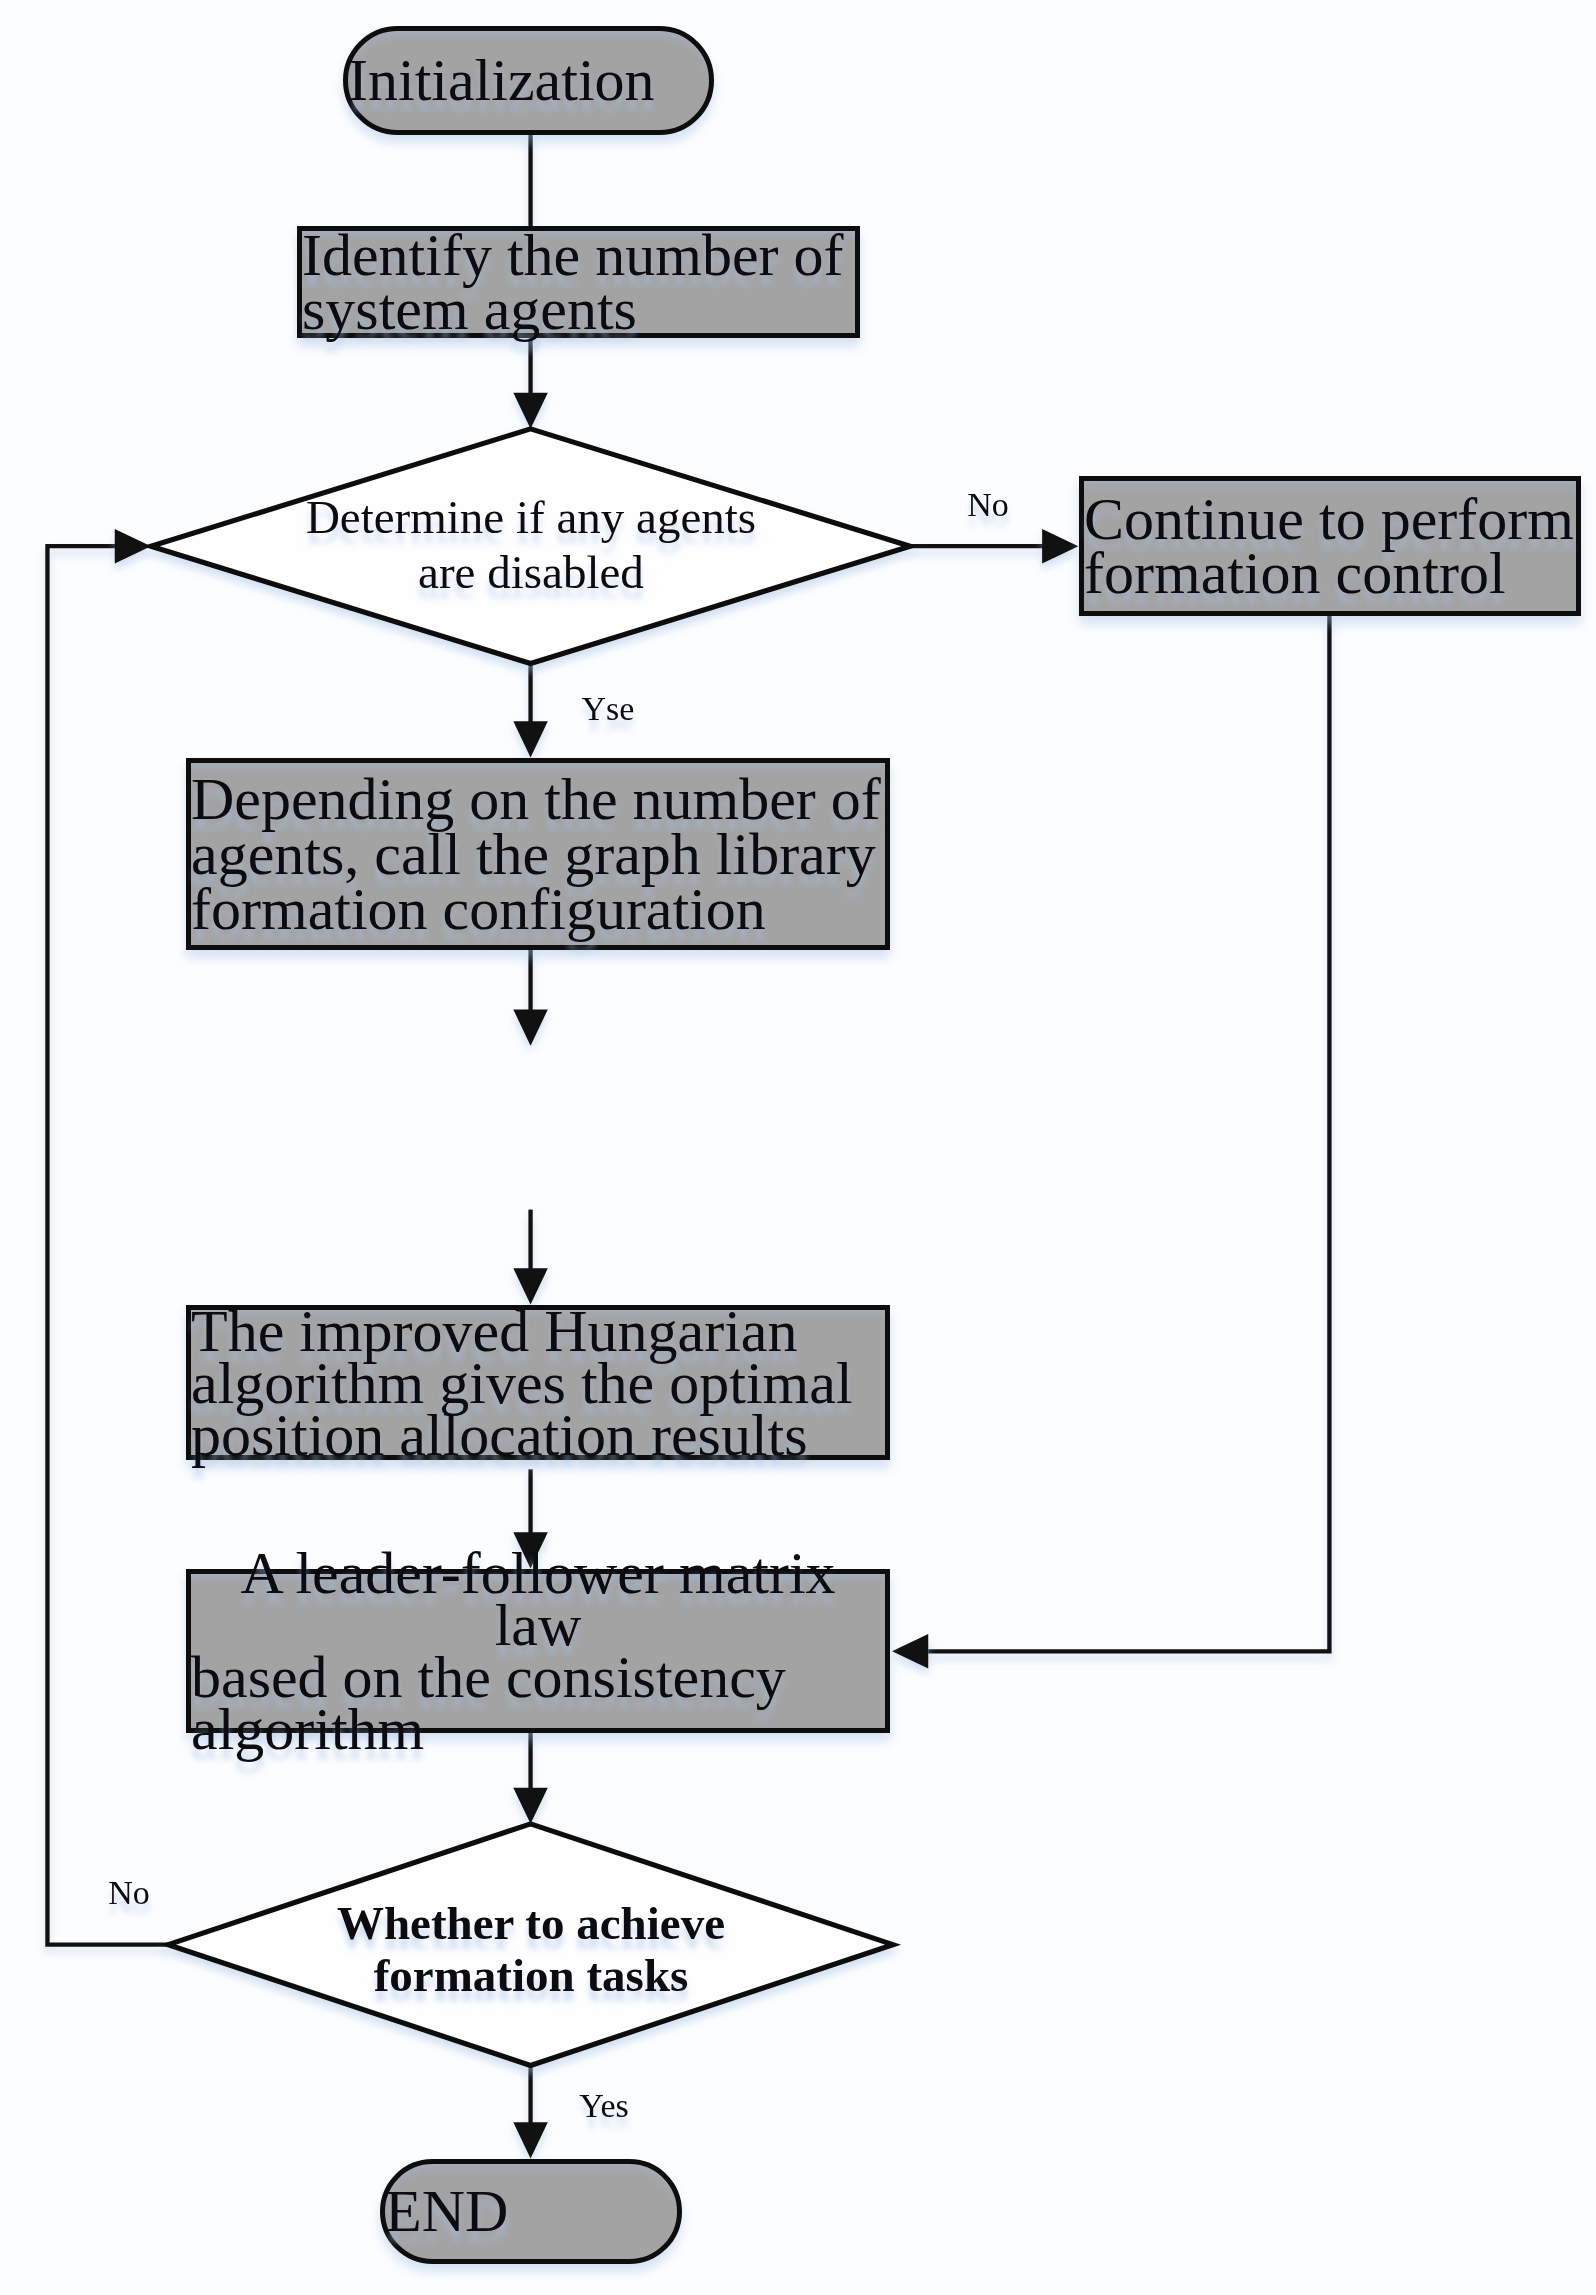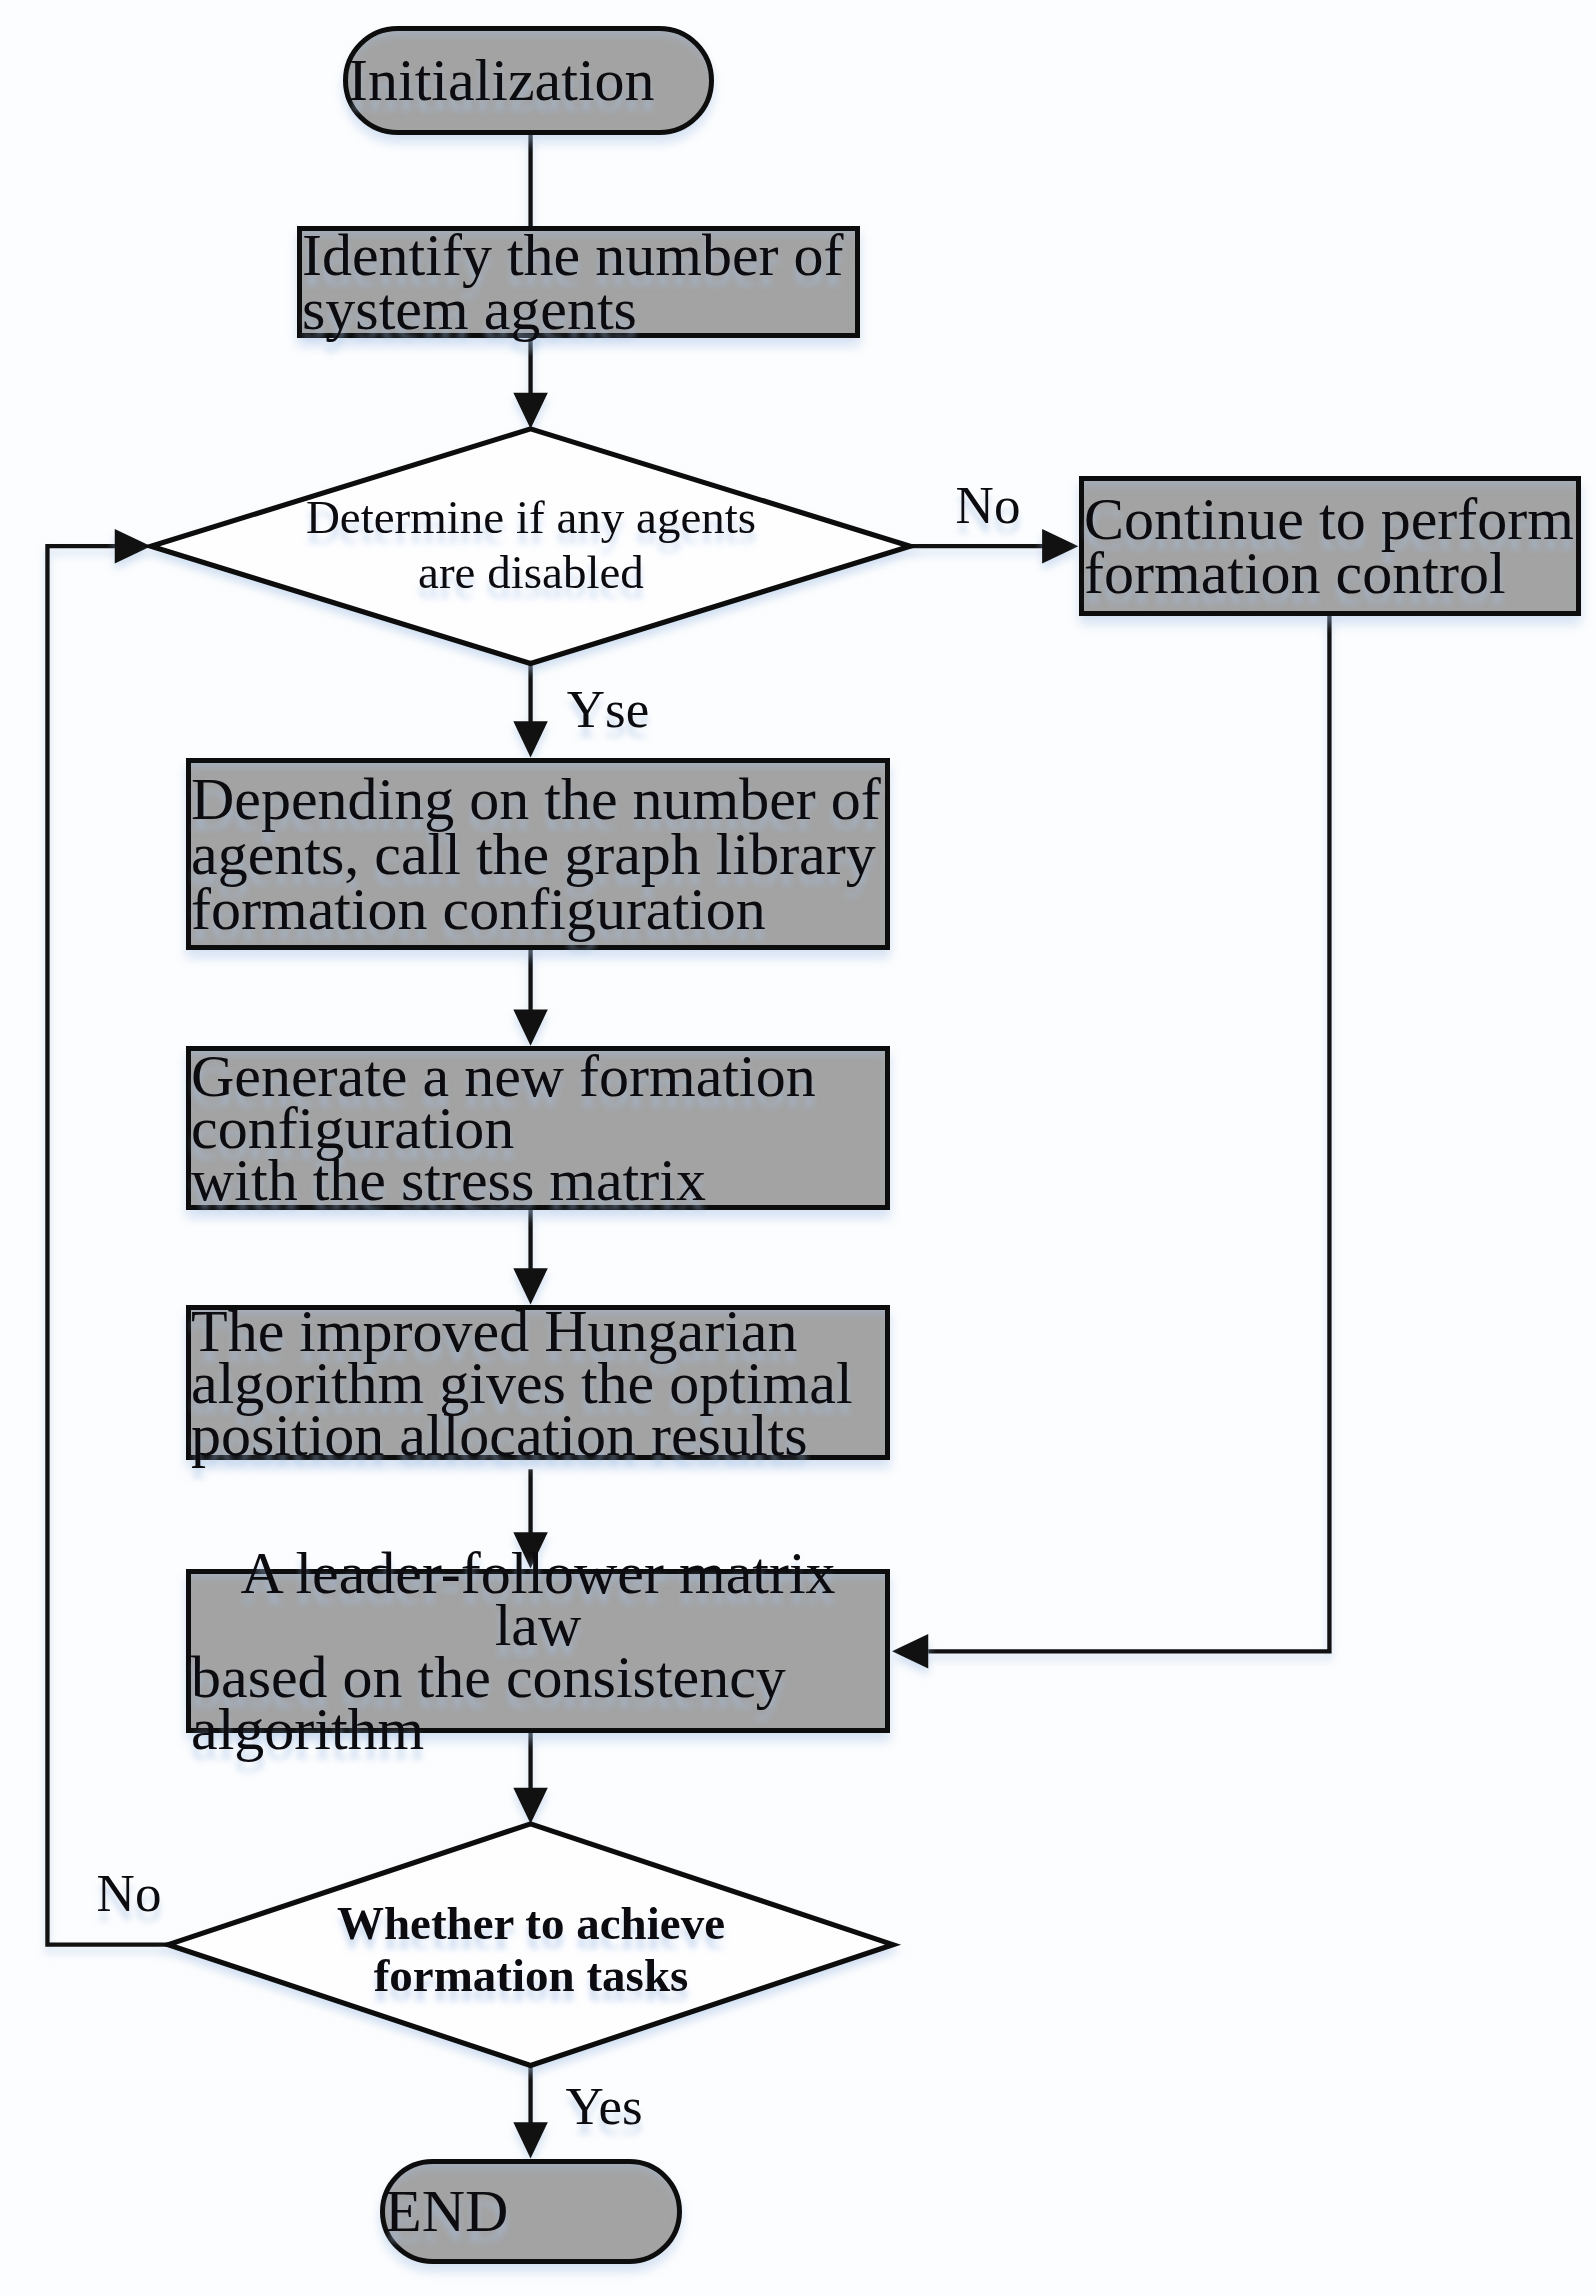--- a/index.html
+++ b/index.html
@@ -49,21 +49,21 @@
     text-align: center;
     font-size: 47px;
     background: transparent;
   }
   .node, .text-block, .edge-label {
     text-shadow: 0 9.5px 6px rgba(166,193,230,0.55);
   }
   .edge-label {
     position: absolute;
     transform: translate(-50%, -50%);
-    font-size: 53px;
+    font-size: 34px;
     white-space: nowrap;
   }
   .lh62 { line-height: 54px; }
   .lh64 { line-height: 55px; }
   .lh60 { line-height: 52px; }
 </style>
 </head>
 <body>
 
 <div class="canvas">
@@ -131,25 +131,20 @@
     <span class="ln">Continue to perform</span>
     <span class="ln">formation control</span>
   </div>
 
   <div class="node lh64" style="left:186px; top:758px; width:704px; height:192px;">
     <span class="ln">Depending on the number of</span>
     <span class="ln">agents, call the graph library</span>
     <span class="ln">formation configuration</span>
   </div>
 
-  <div class="node lh60" style="left:186px; top:1046px; width:704px; height:164px;">
-    <span class="ln">Generate a new formation</span>
-    <span class="ln">configuration</span>
-    <span class="ln">with the stress matrix</span>
-  </div>
 
   <div class="node lh60" style="left:186px; top:1305px; width:704px; height:155px;">
     <span class="ln">The improved Hungarian</span>
     <span class="ln">algorithm gives the optimal</span>
     <span class="ln">position allocation results</span>
   </div>
 
   <div class="node lh60" style="left:186px; top:1569px; width:704px; height:164px;">
     <span class="ln">A leader-follower matrix law</span>
     <span class="ln">based on the consistency</span>

